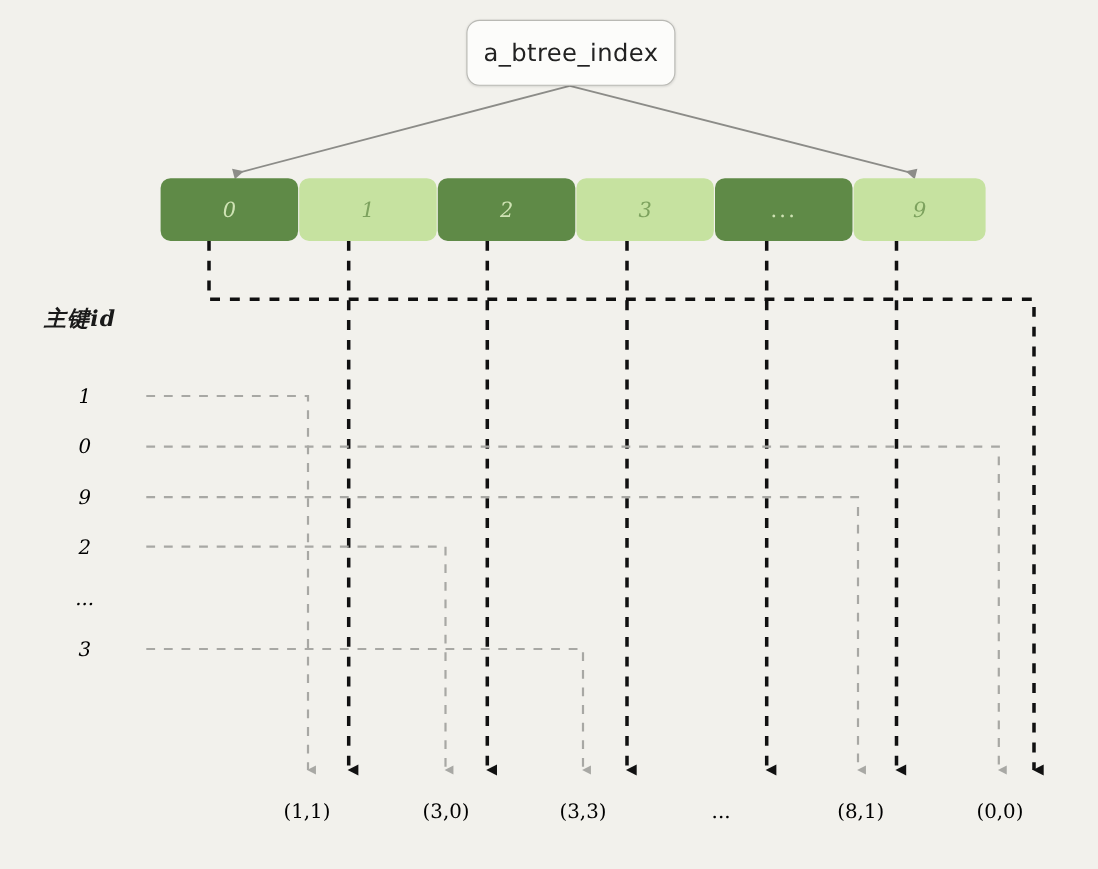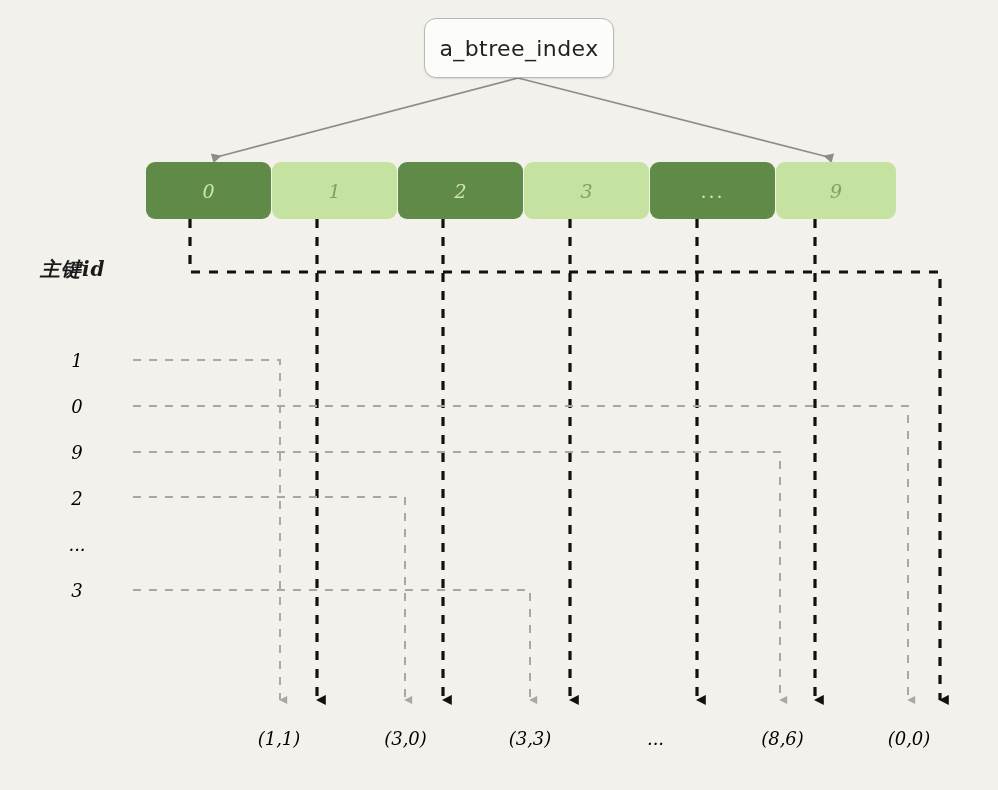--- a/index.html
+++ b/index.html
@@ -57,21 +57,20 @@
 
   .key-cell {
     font-size: 18px;
     font-style: italic;
     font-family: "DejaVu Serif", serif;
     border-radius: 8px;
   }
 
   .leaf-cell {
     font-size: 18px;
-    font-style: italic;
     font-family: "DejaVu Serif", serif;
     border-radius: 9px;
   }
 
   .label-key-id {
     position: absolute;
     color: #1a1a1a;
     font-size: 20px;
     font-weight: bold;
     font-style: italic;
@@ -158,21 +157,21 @@
   <div class="node-box cell light" style="left:524px; top:162px; width:125px; height:57px;">
     <span>3</span>
   </div>
   <div class="node-box cell dark dots" style="left:650px; top:162px; width:125px; height:57px;">
     <span>...</span>
   </div>
   <div class="node-box cell light" style="left:776px; top:162px; width:120px; height:57px;">
     <span>9</span>
   </div>
 
-  <div class="label-key-id" style="left:40px; top:256px;">主键id</div>
+  <div class="label-key-id" style="left:40px; top:276px;">主键id</div>
 
   <div class="node-box key-cell dark" style="left:22px; top:338px; width:110px; height:44px;">
     <span>1</span>
   </div>
   <div class="node-box key-cell light" style="left:22px; top:384px; width:110px; height:44px;">
     <span>0</span>
   </div>
   <div class="node-box key-cell dark" style="left:22px; top:430px; width:110px; height:44px;">
     <span>9</span>
   </div>
@@ -192,20 +191,20 @@
   <div class="node-box leaf-cell dark" style="left:343px; top:710px; width:125px; height:57px;">
     <span>(3,0)</span>
   </div>
   <div class="node-box leaf-cell light" style="left:470px; top:710px; width:120px; height:57px;">
     <span>(3,3)</span>
   </div>
   <div class="node-box leaf-cell dark dots" style="left:593px; top:710px; width:125px; height:57px;">
     <span>...</span>
   </div>
   <div class="node-box leaf-cell light" style="left:720px; top:710px; width:125px; height:57px;">
-    <span>(8,6)</span>
+    <span>(8,1)</span>
   </div>
   <div class="node-box leaf-cell dark" style="left:848px; top:710px; width:122px; height:57px;">
     <span>(0,0)</span>
   </div>
 
 
 </div>
 
 </body></html>

